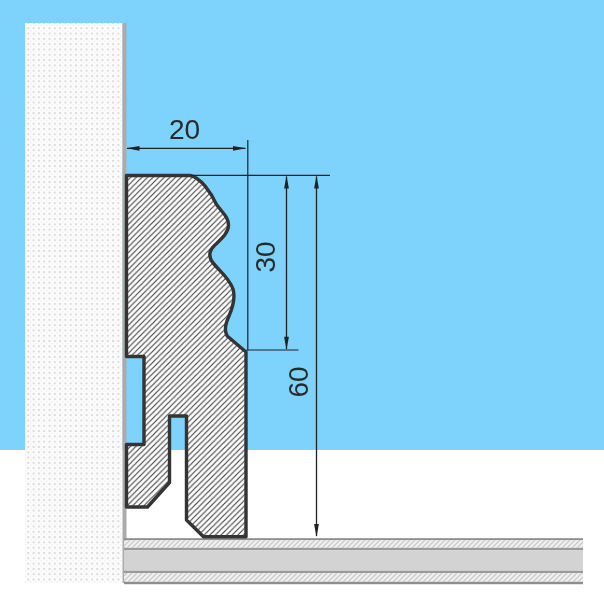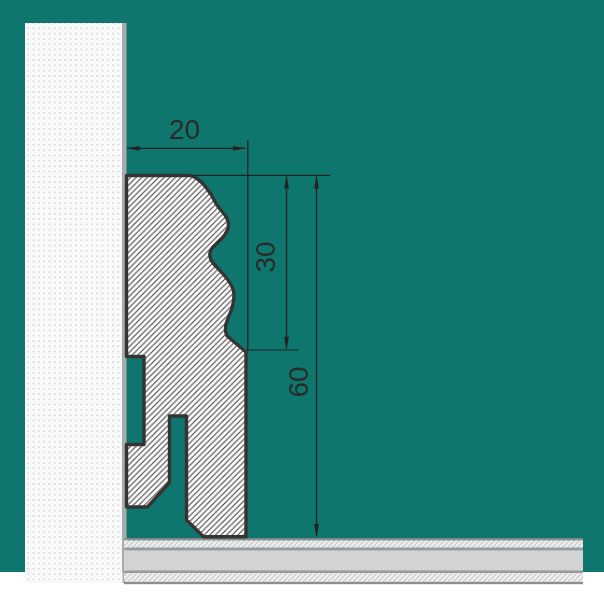--- a/index.html
+++ b/index.html
@@ -6,22 +6,22 @@
     margin: 0;
     padding: 0;
     background: #ffffff;
     width: 604px;
     height: 604px;
     overflow: hidden;
   }
   .canvas {
     position: relative;
     width: 604px;
-    height: 572px;
-    background: #0f766e;
+    height: 450px;
+    background: #7dd3fc;
   }
   svg { display: block; }
   text.dim-label {
     font-family: "Liberation Sans", "DejaVu Sans", sans-serif;
     font-size: 28px;
     fill: #2a2a2a;
   }
   .arrow { fill: #222222; stroke: none; }
   .dim-group { stroke-width: 1.3; }
   .ext-line { stroke-width: 1.2; }

